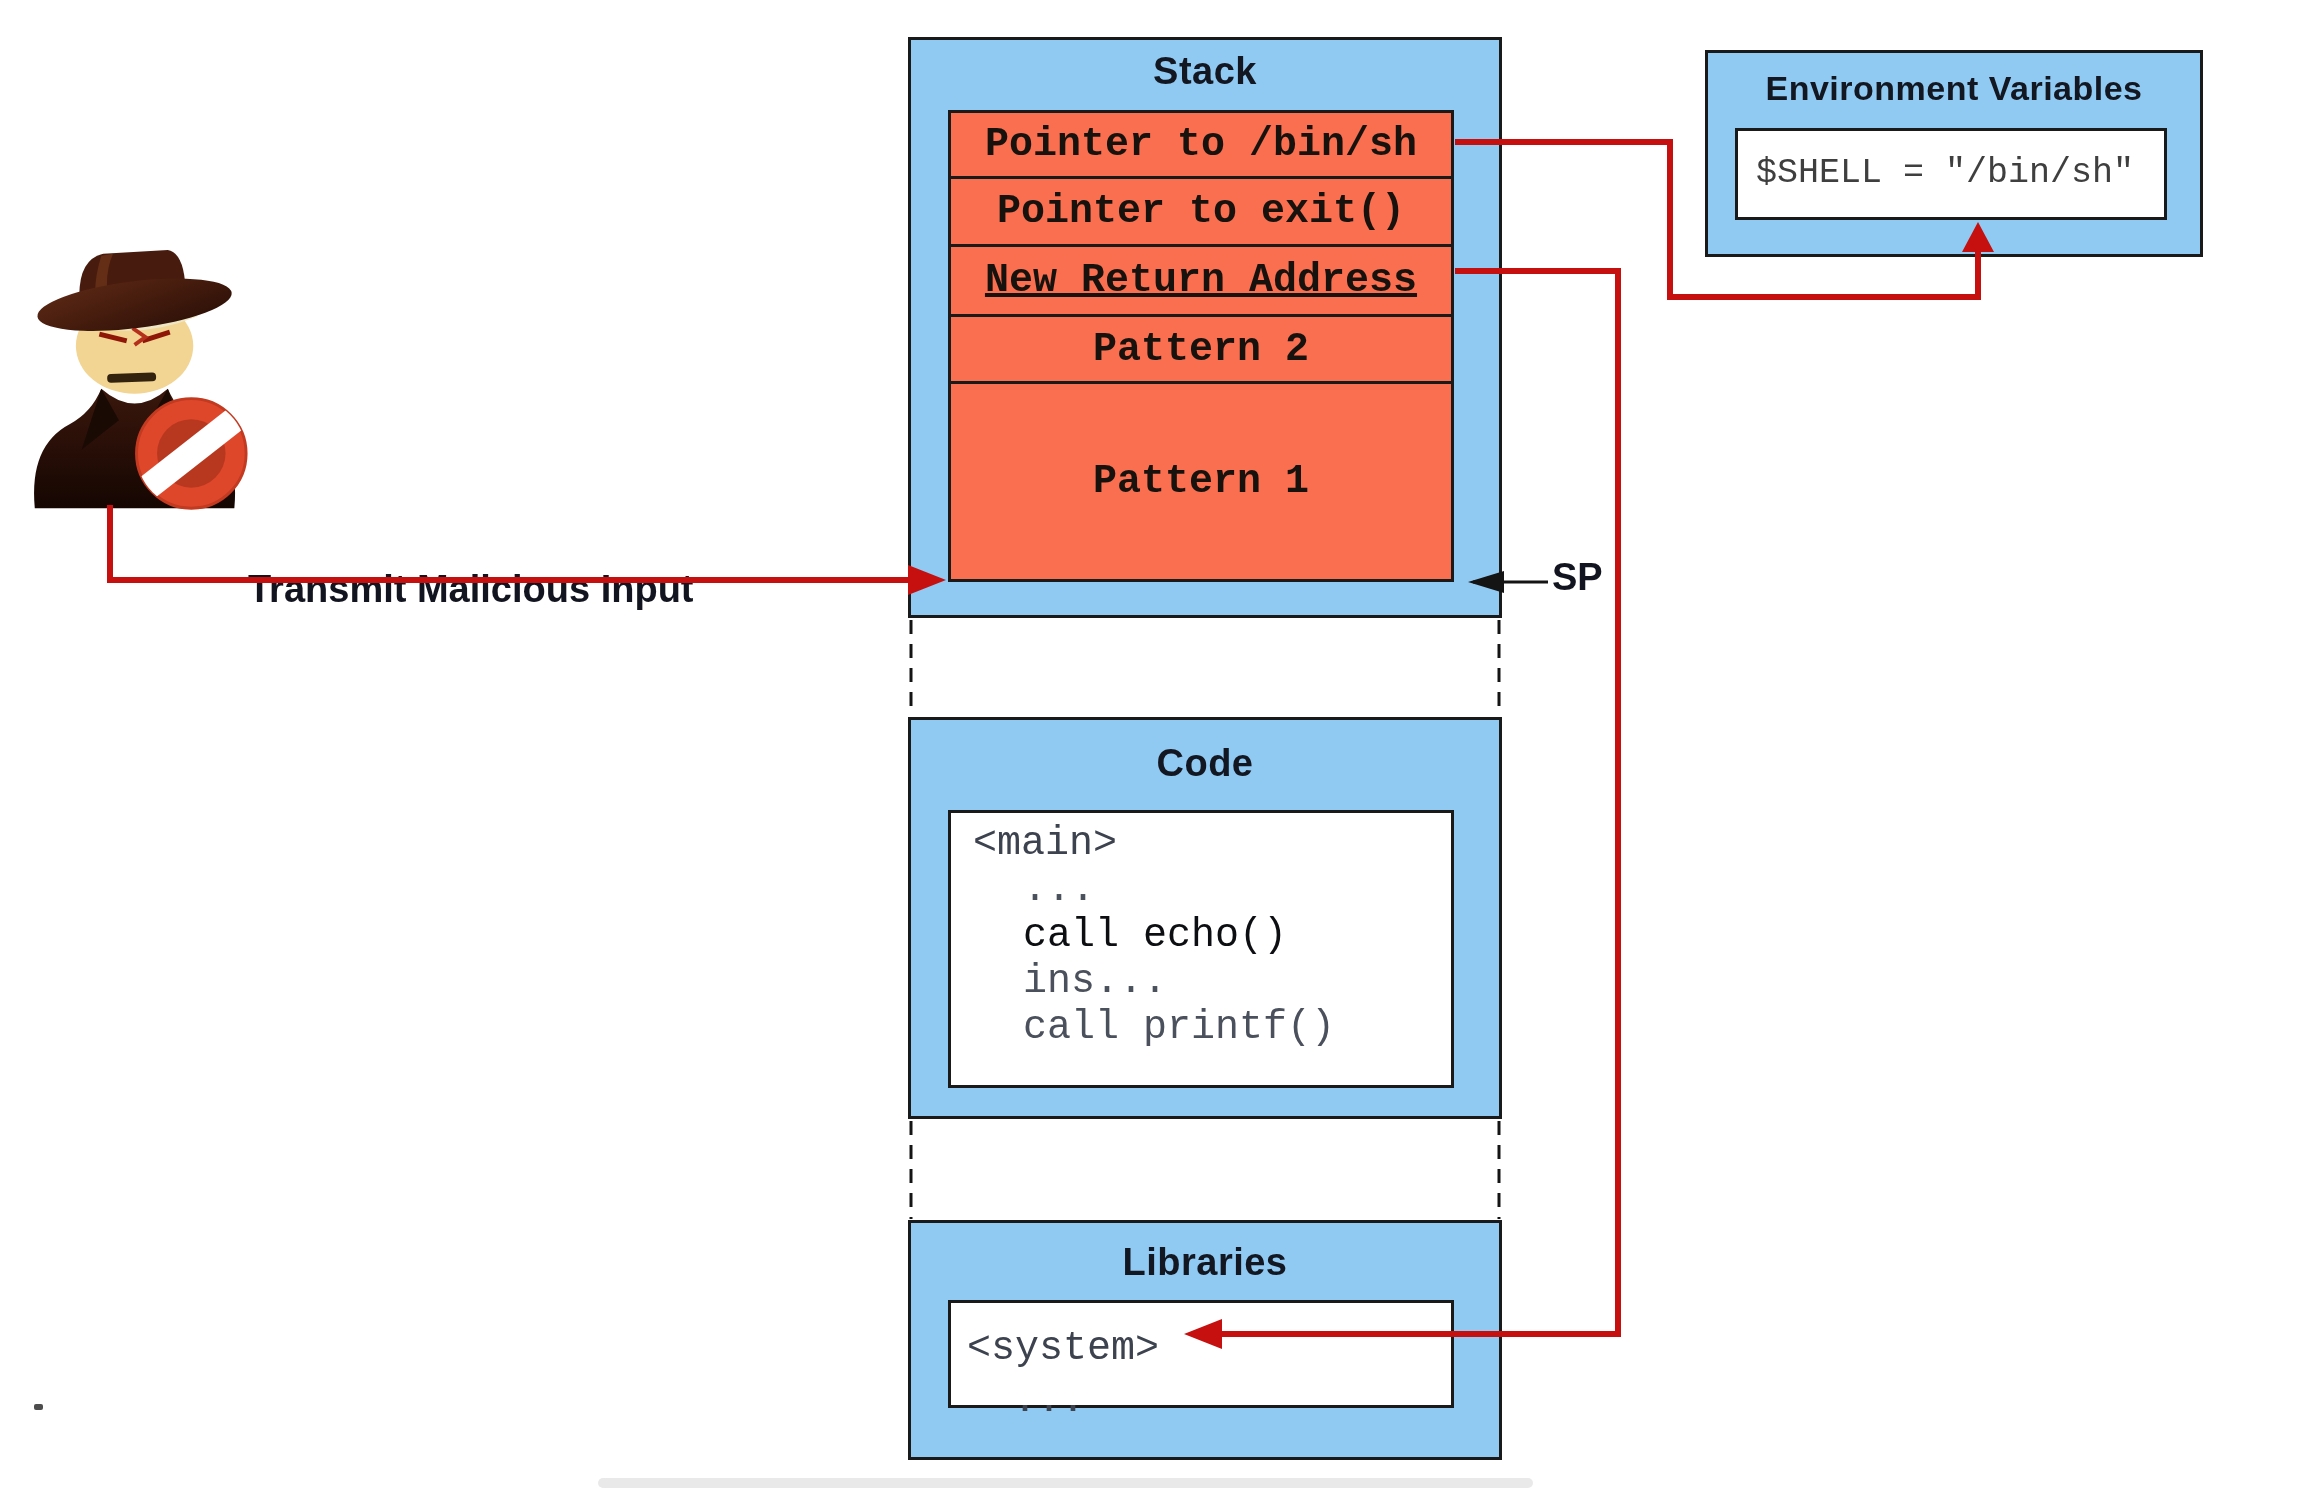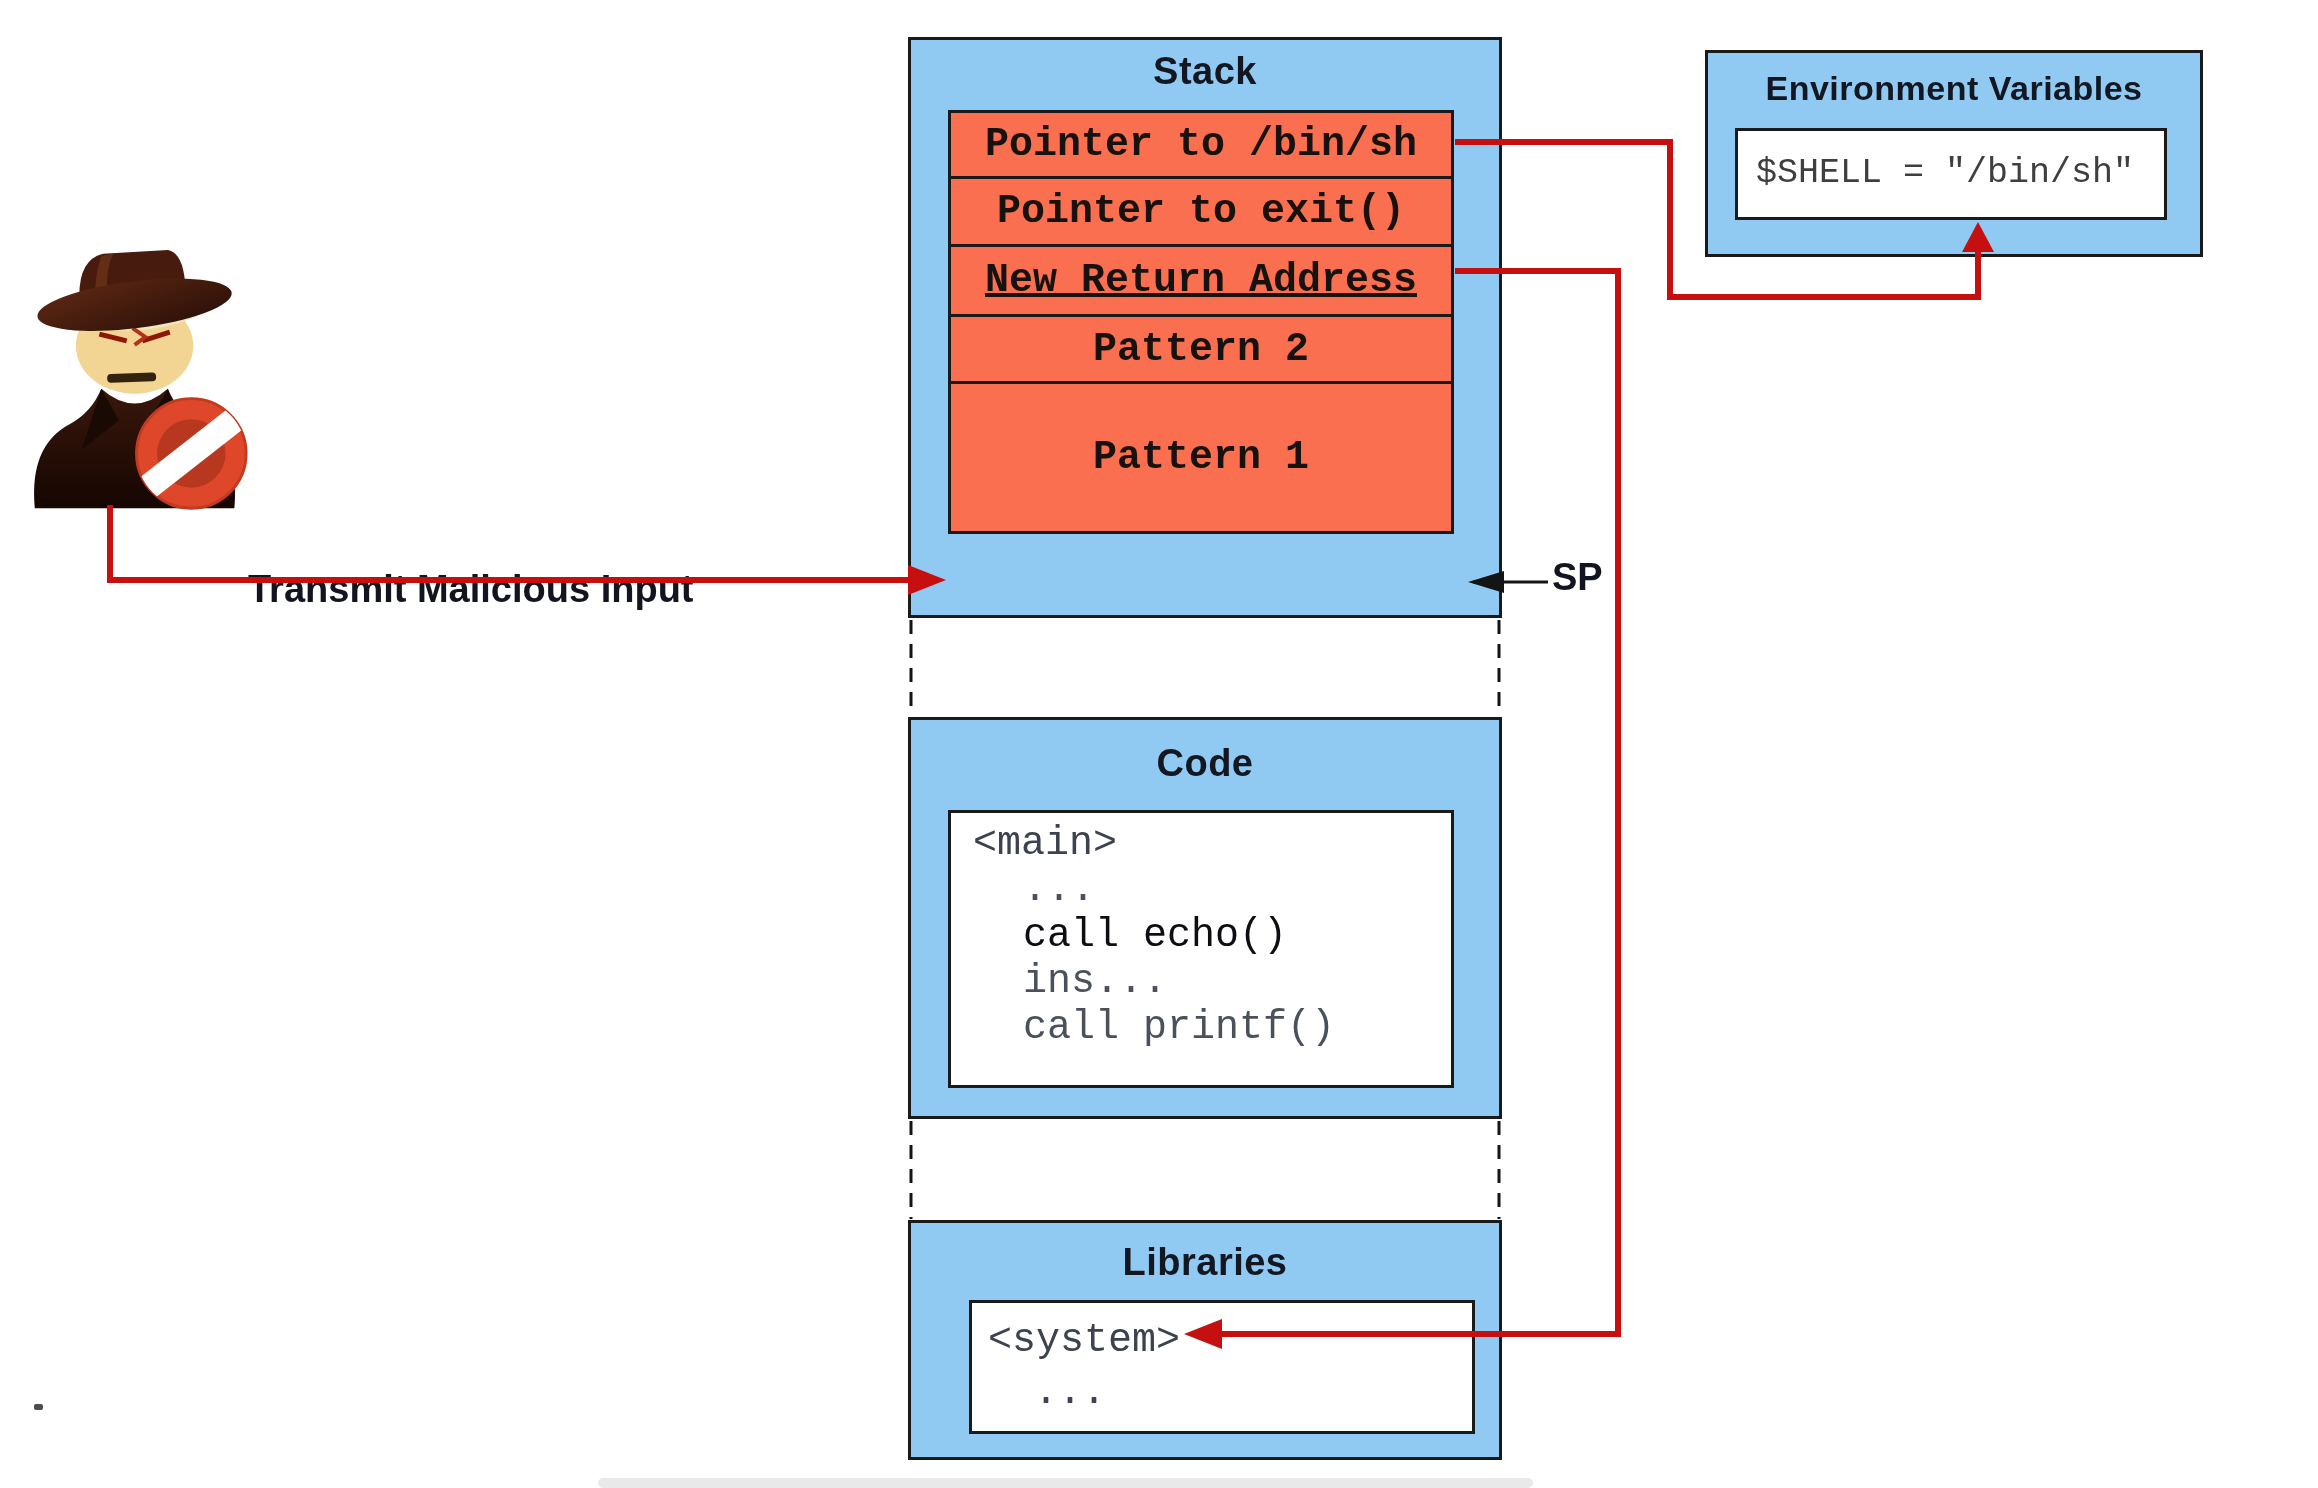--- a/index.html
+++ b/index.html
@@ -6,21 +6,21 @@
     --blue:#90CAF2; --orange:#F96F50; --red:#C60F0F; --ink:#1a1a1a;
     --title:#121721; --mono-gray:#3F3F3F;
   }
   html,body{margin:0;padding:0;background:#fff;}
   #canvas{position:relative;width:2318px;height:1488px;background:#ffffff;overflow:hidden;
           font-family:"Liberation Sans","DejaVu Sans",sans-serif;}
   .bluebox{position:absolute;background:var(--blue);border:3px solid var(--ink);box-sizing:border-box;}
   .box-title{font-weight:bold;font-size:38px;color:var(--title);text-align:center;letter-spacing:0.5px;}
   .whitebox{position:absolute;background:#ffffff;border:3px solid var(--ink);box-sizing:border-box;}
   
-  .orange-stack{position:absolute;left:948px;top:110px;width:506px;height:424px;
+  .orange-stack{position:absolute;left:948px;top:110px;width:506px;height:472px;
                 background:var(--orange);border:3px solid var(--ink);box-sizing:border-box;
                 display:flex;flex-direction:column;}
   .cell{border-bottom:3px solid var(--ink);display:flex;align-items:center;justify-content:center;
         font-family:"Liberation Mono","DejaVu Sans Mono",monospace;font-weight:bold;
         font-size:40px;color:#17120e;white-space:pre;}
   .cell.c1{height:63px;} .cell.c2{height:65px;} .cell.c3{height:67px;text-decoration:underline;} .cell.c4{height:64px;}
   .cell.c5{flex:1;border-bottom:none;}
   
   .env-entry{font-family:"Liberation Mono","DejaVu Sans Mono",monospace;font-size:35px;
              color:var(--mono-gray);line-height:84px;padding-left:18px;white-space:pre;}
@@ -118,21 +118,21 @@
     <div class="mono-line first">&lt;main&gt;</div>
     <div class="mono-line indent">...</div>
     <div class="mono-line indent strong">call echo()</div>
     <div class="mono-line indent">ins...</div>
     <div class="mono-line indent">call printf()</div>
   </div>
 
   <div class="bluebox" style="left:908px;top:1220px;width:594px;height:240px;">
     <div class="box-title" style="padding-top:18px;">Libraries</div>
   </div>
-  <div class="whitebox" style="left:948px;top:1300px;width:506px;height:134px;padding-top:12px;margin-left:21px;">
+  <div class="whitebox" style="left:948px;top:1300px;width:506px;height:108px;padding-top:20px;">
     <div class="lib-line">&lt;system&gt;</div>
     <div class="lib-line indent">...</div>
   </div>
 
   <svg id="overlay" viewBox="0 0 2318 1488" aria-hidden="true">
 
     <line class="dashline" x1="911" y1="620" x2="911" y2="716"></line>
     <line class="dashline" x1="1499" y1="620" x2="1499" y2="716"></line>
     <line class="dashline" x1="911" y1="1121" x2="911" y2="1219"></line>
     <line class="dashline" x1="1499" y1="1121" x2="1499" y2="1219"></line>

